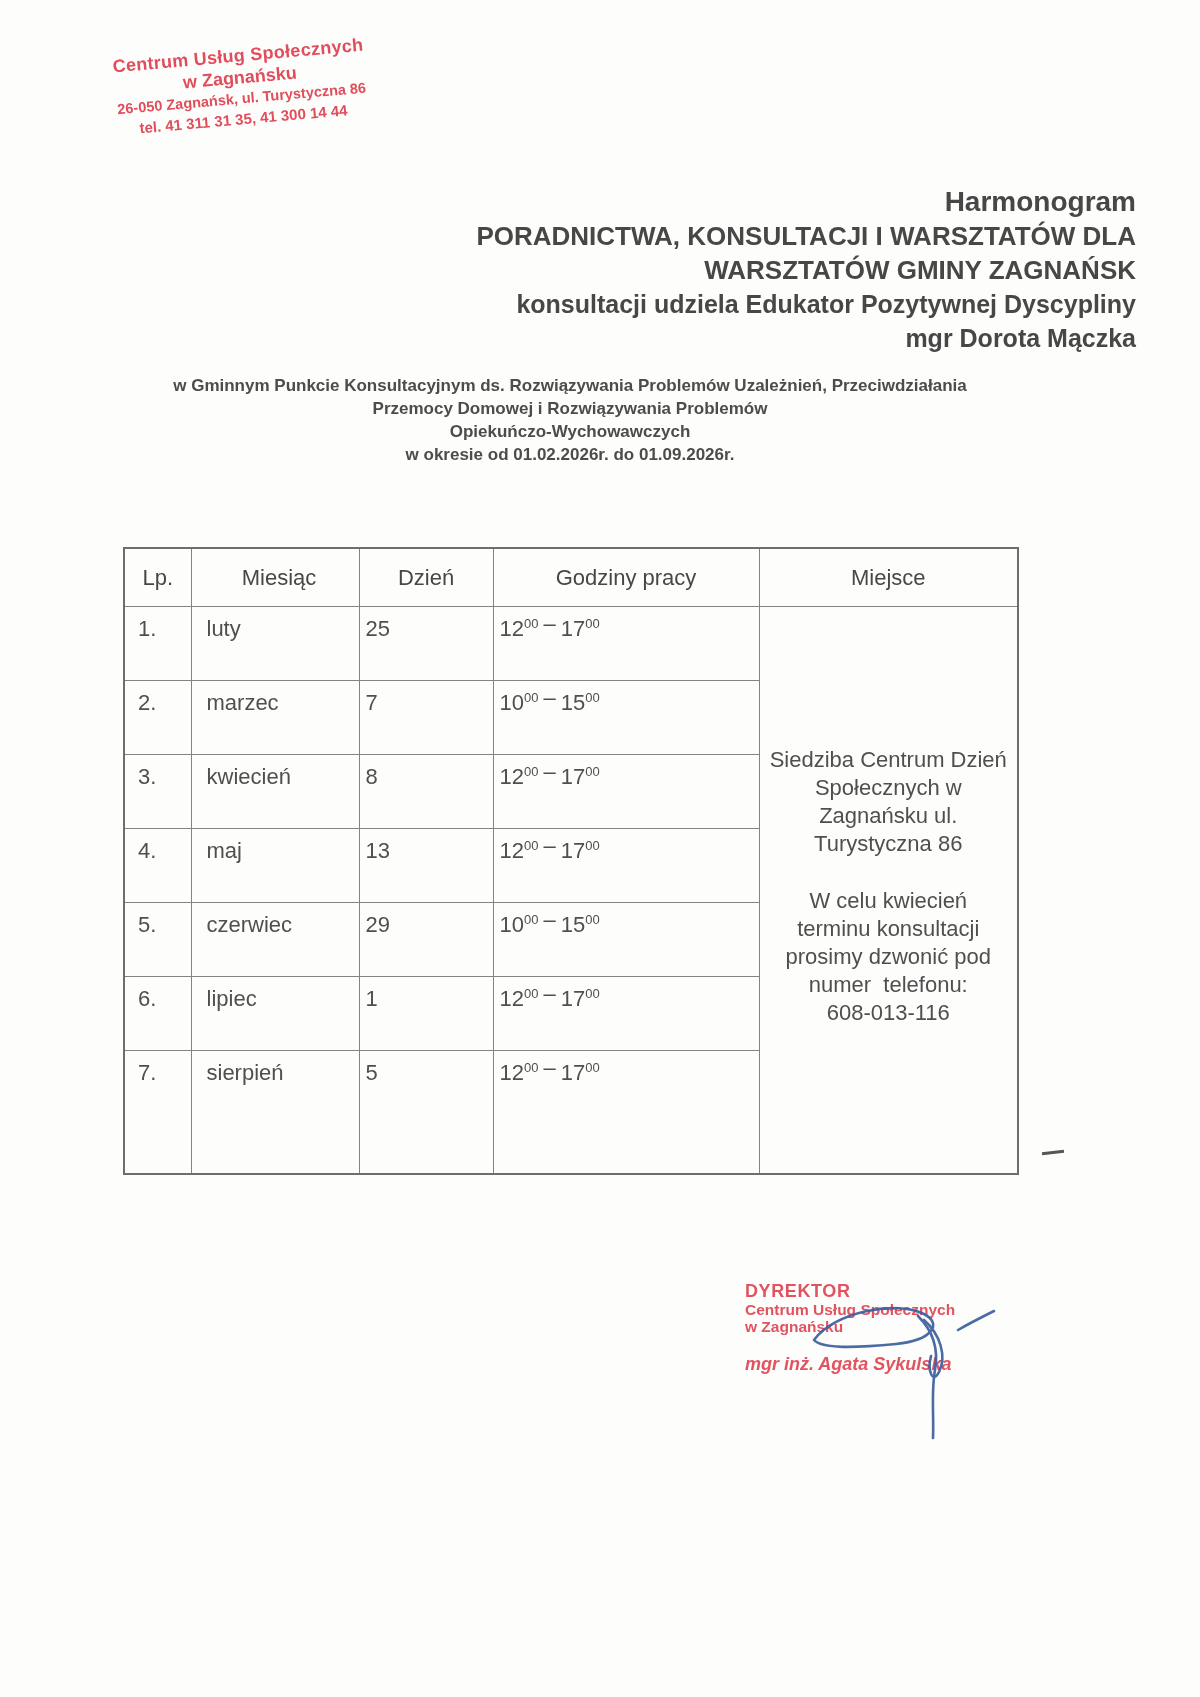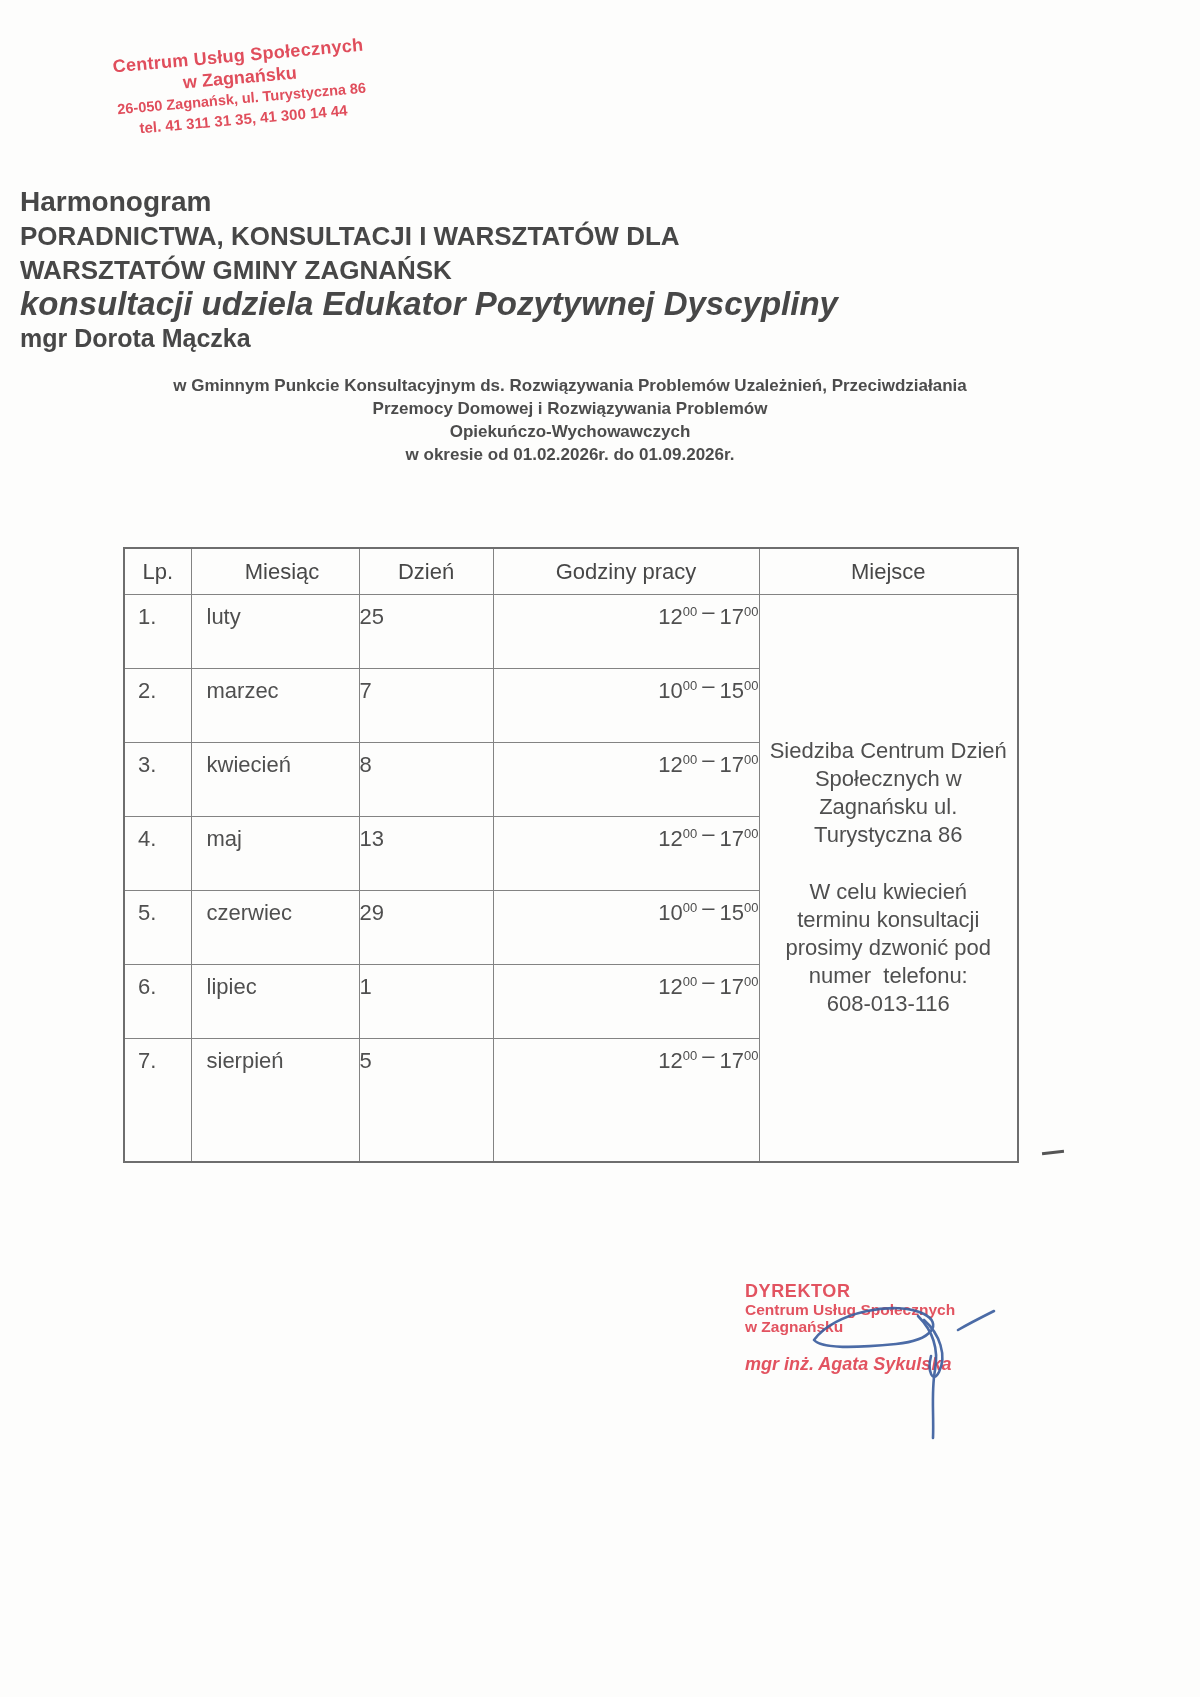--- a/index.html
+++ b/index.html
@@ -15,52 +15,52 @@
     position:absolute; left:95px; top:57px; width:285px;
     transform:rotate(-5deg); transform-origin:left top;
     text-align:center; color:#e04e5c;
   }
   .stamp-top .s1 { font-size:18px; font-weight:bold; line-height:22px; letter-spacing:0.3px; }
   .stamp-top .s2 { font-size:18px; font-weight:bold; line-height:22px; }
   .stamp-top .s3 { font-size:14.5px; font-weight:600; line-height:20px; white-space:nowrap; }
   .stamp-top .s4 { font-size:15px;  font-weight:600; line-height:21px; white-space:nowrap; }
 
   
-  .title-block { position:absolute; left:20px; top:183px; width:1100px; text-align:left; color:#474747; }
+  .title-block { position:absolute; left:36px; top:183px; width:1100px; text-align:right; color:#474747; }
   .t1 { font-size:28px;  font-weight:bold; line-height:37px; }
   .t2 { font-size:26px;  font-weight:bold; line-height:33px; }
   .t3 { font-size:26px;  font-weight:bold; line-height:34px; }
-  .t4 { font-size:33px;  font-weight:bold; line-height:34px;font-style:italic; }
+  .t4 { font-size:25px;  font-weight:bold; line-height:34px; }
   .t5 { font-size:25px;  font-weight:bold; line-height:34px; }
 
   
   .subtitle-block { position:absolute; left:20px; top:374px; width:1100px; text-align:center; color:#4c4c4c; font-weight:bold; }
   .sub { font-size:17px; line-height:23px; }
 
   
   table.schedule {
     position:absolute; left:123px; top:547px; width:894px;
     border-collapse:collapse; table-layout:fixed;
     color:#4f4f4f; border:2px solid #6e6e6e;
   }
-  .schedule th, .schedule td { border:1px solid #838383; padding:0; font-weight:normal; }
+  .schedule th, .schedule td { border:1px solid #838383; padding:6px; font-weight:normal; }
   .schedule thead th { height:45px; vertical-align:middle; font-size:22px; color:#474747; }
   .h-lp    { text-align:center; }
   .h-month { text-align:center; padding-left:14px !important;margin-left:38px; }
   .h-day   { text-align:center; }
   .h-hours { text-align:center; }
   .h-place { text-align:center; }
 
   .r-std  { height:74px; }
   .r-last { height:123px; }
   .schedule tbody td { vertical-align:top; font-size:22px; padding-top:9px; }
   .c-lp    { text-align:left; padding-left:13px !important; }
   .c-month { text-align:left; padding-left:15px !important; }
   .c-day   { text-align:left; }
-  .c-time  { text-align:right; white-space:nowrap; }
+  .c-time  { text-align:left; white-space:nowrap; }
   sup.tsup { font-size:13px; position:relative; top:-8px; vertical-align:baseline; }
   .tsep    { position:relative; top:-5px; margin:0 5px; }
 
   td.c-place { vertical-align:middle !important; text-align:center; font-size:22px; line-height:28px; padding-top:0 !important; color:#4f4f4f; }
   .place-gap { height:29px; }
   .pre { white-space:pre-wrap; }
 
   
   .sig-block { position:absolute; left:745px; top:1281px; width:320px; text-align:left; color:#e25360; }
   .sig-title { font-size:18px; font-weight:bold; letter-spacing:0.6px; line-height:20px; }

